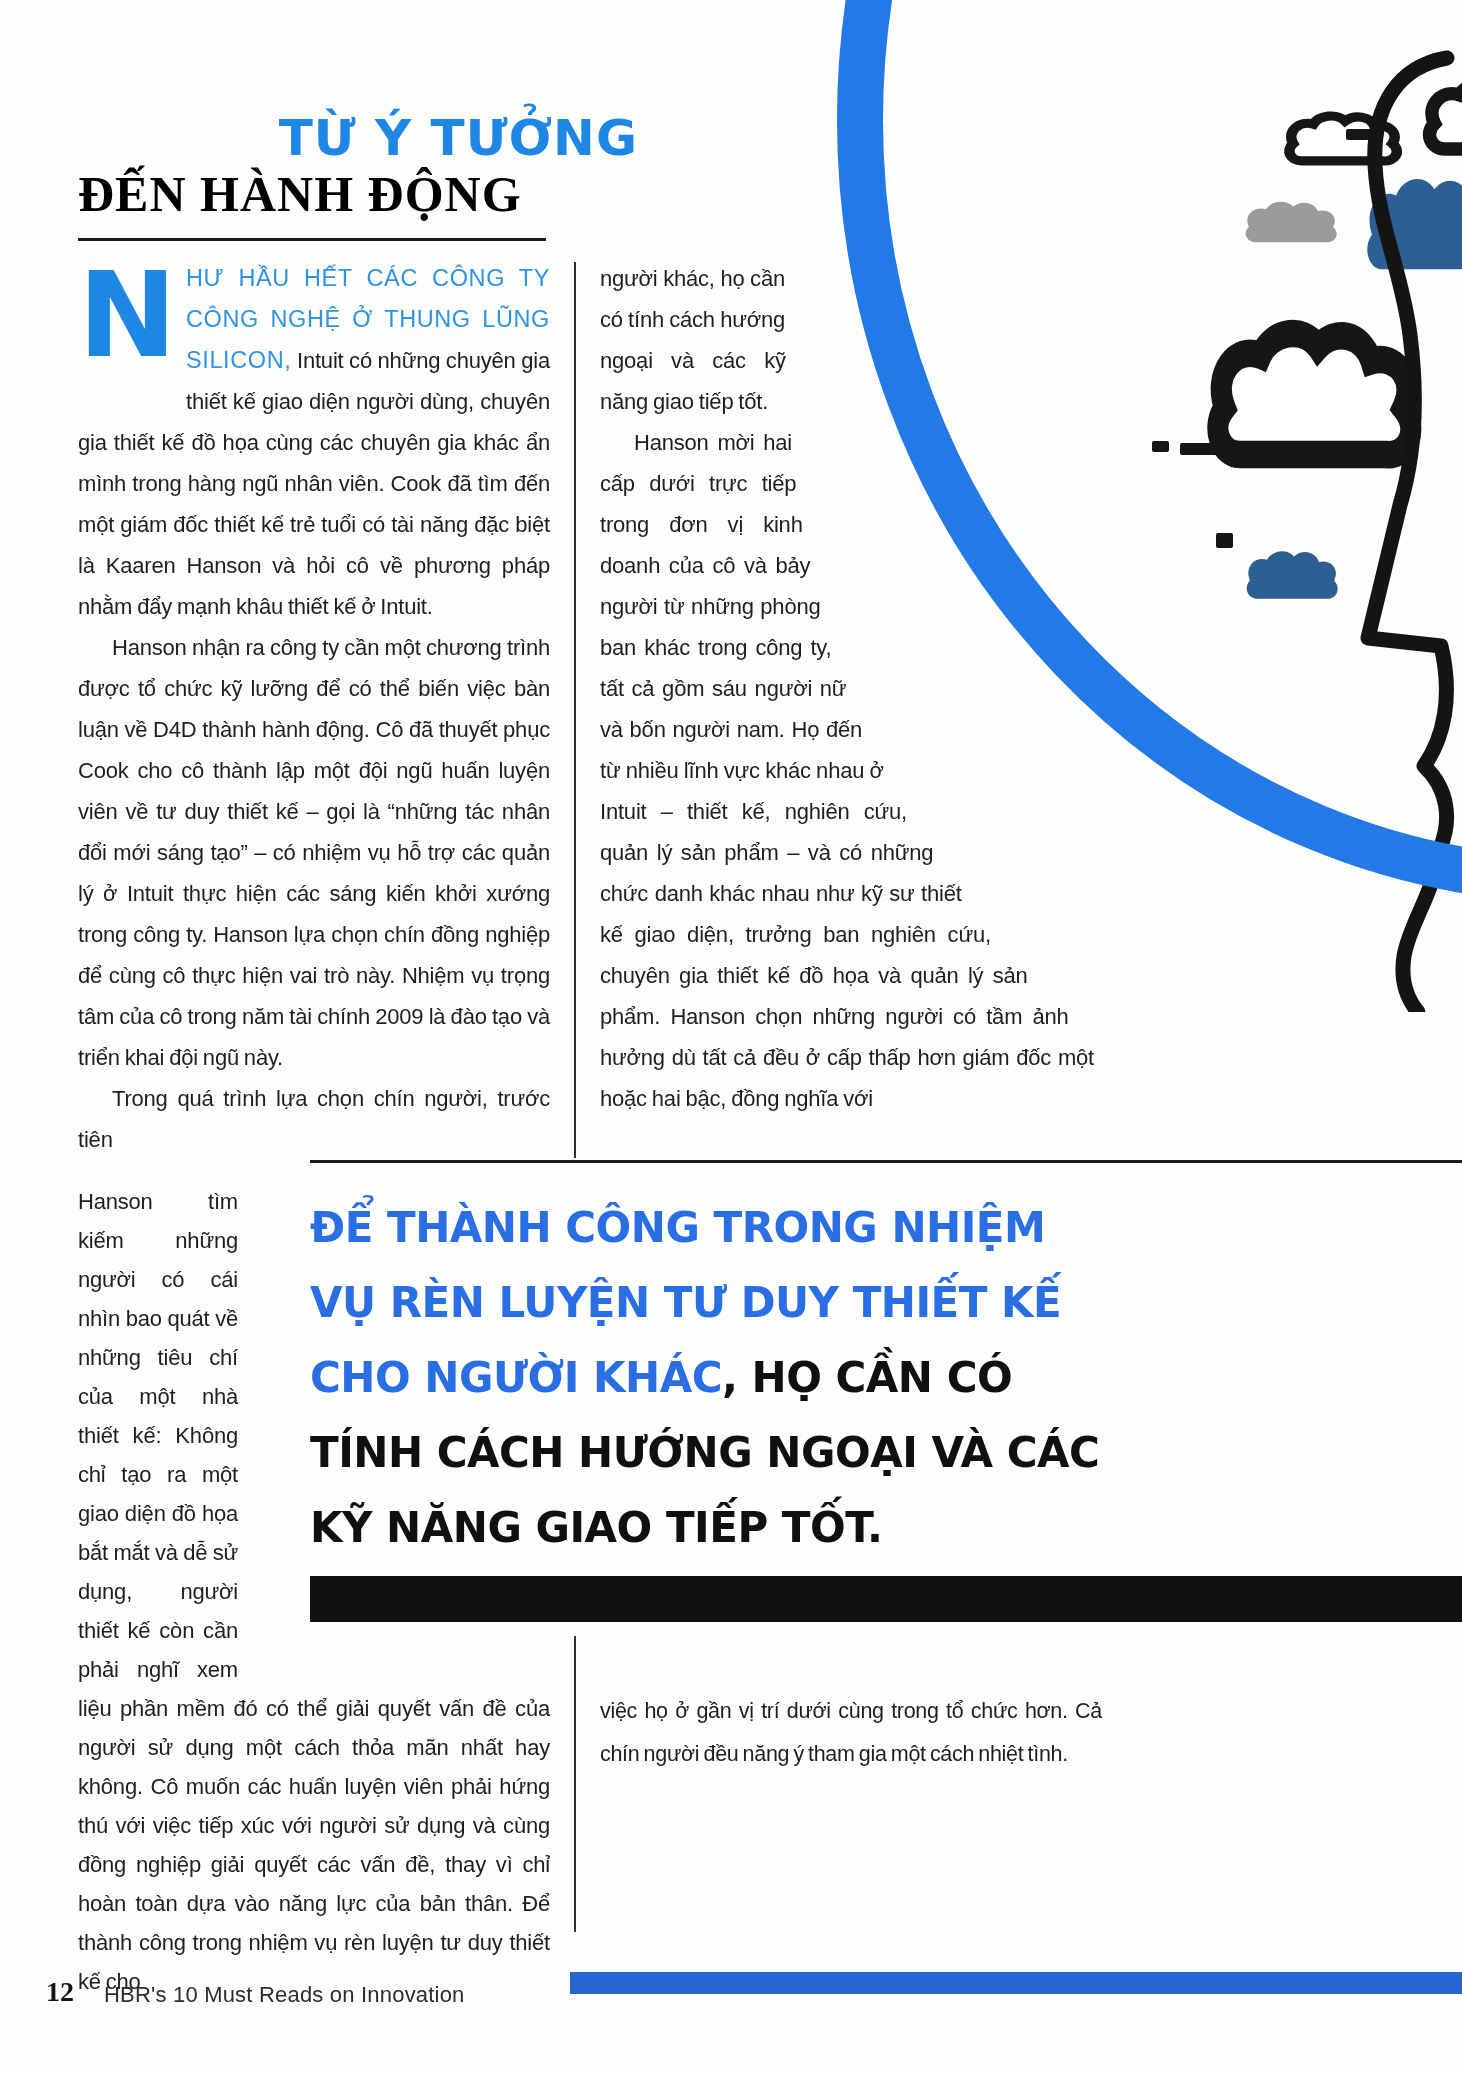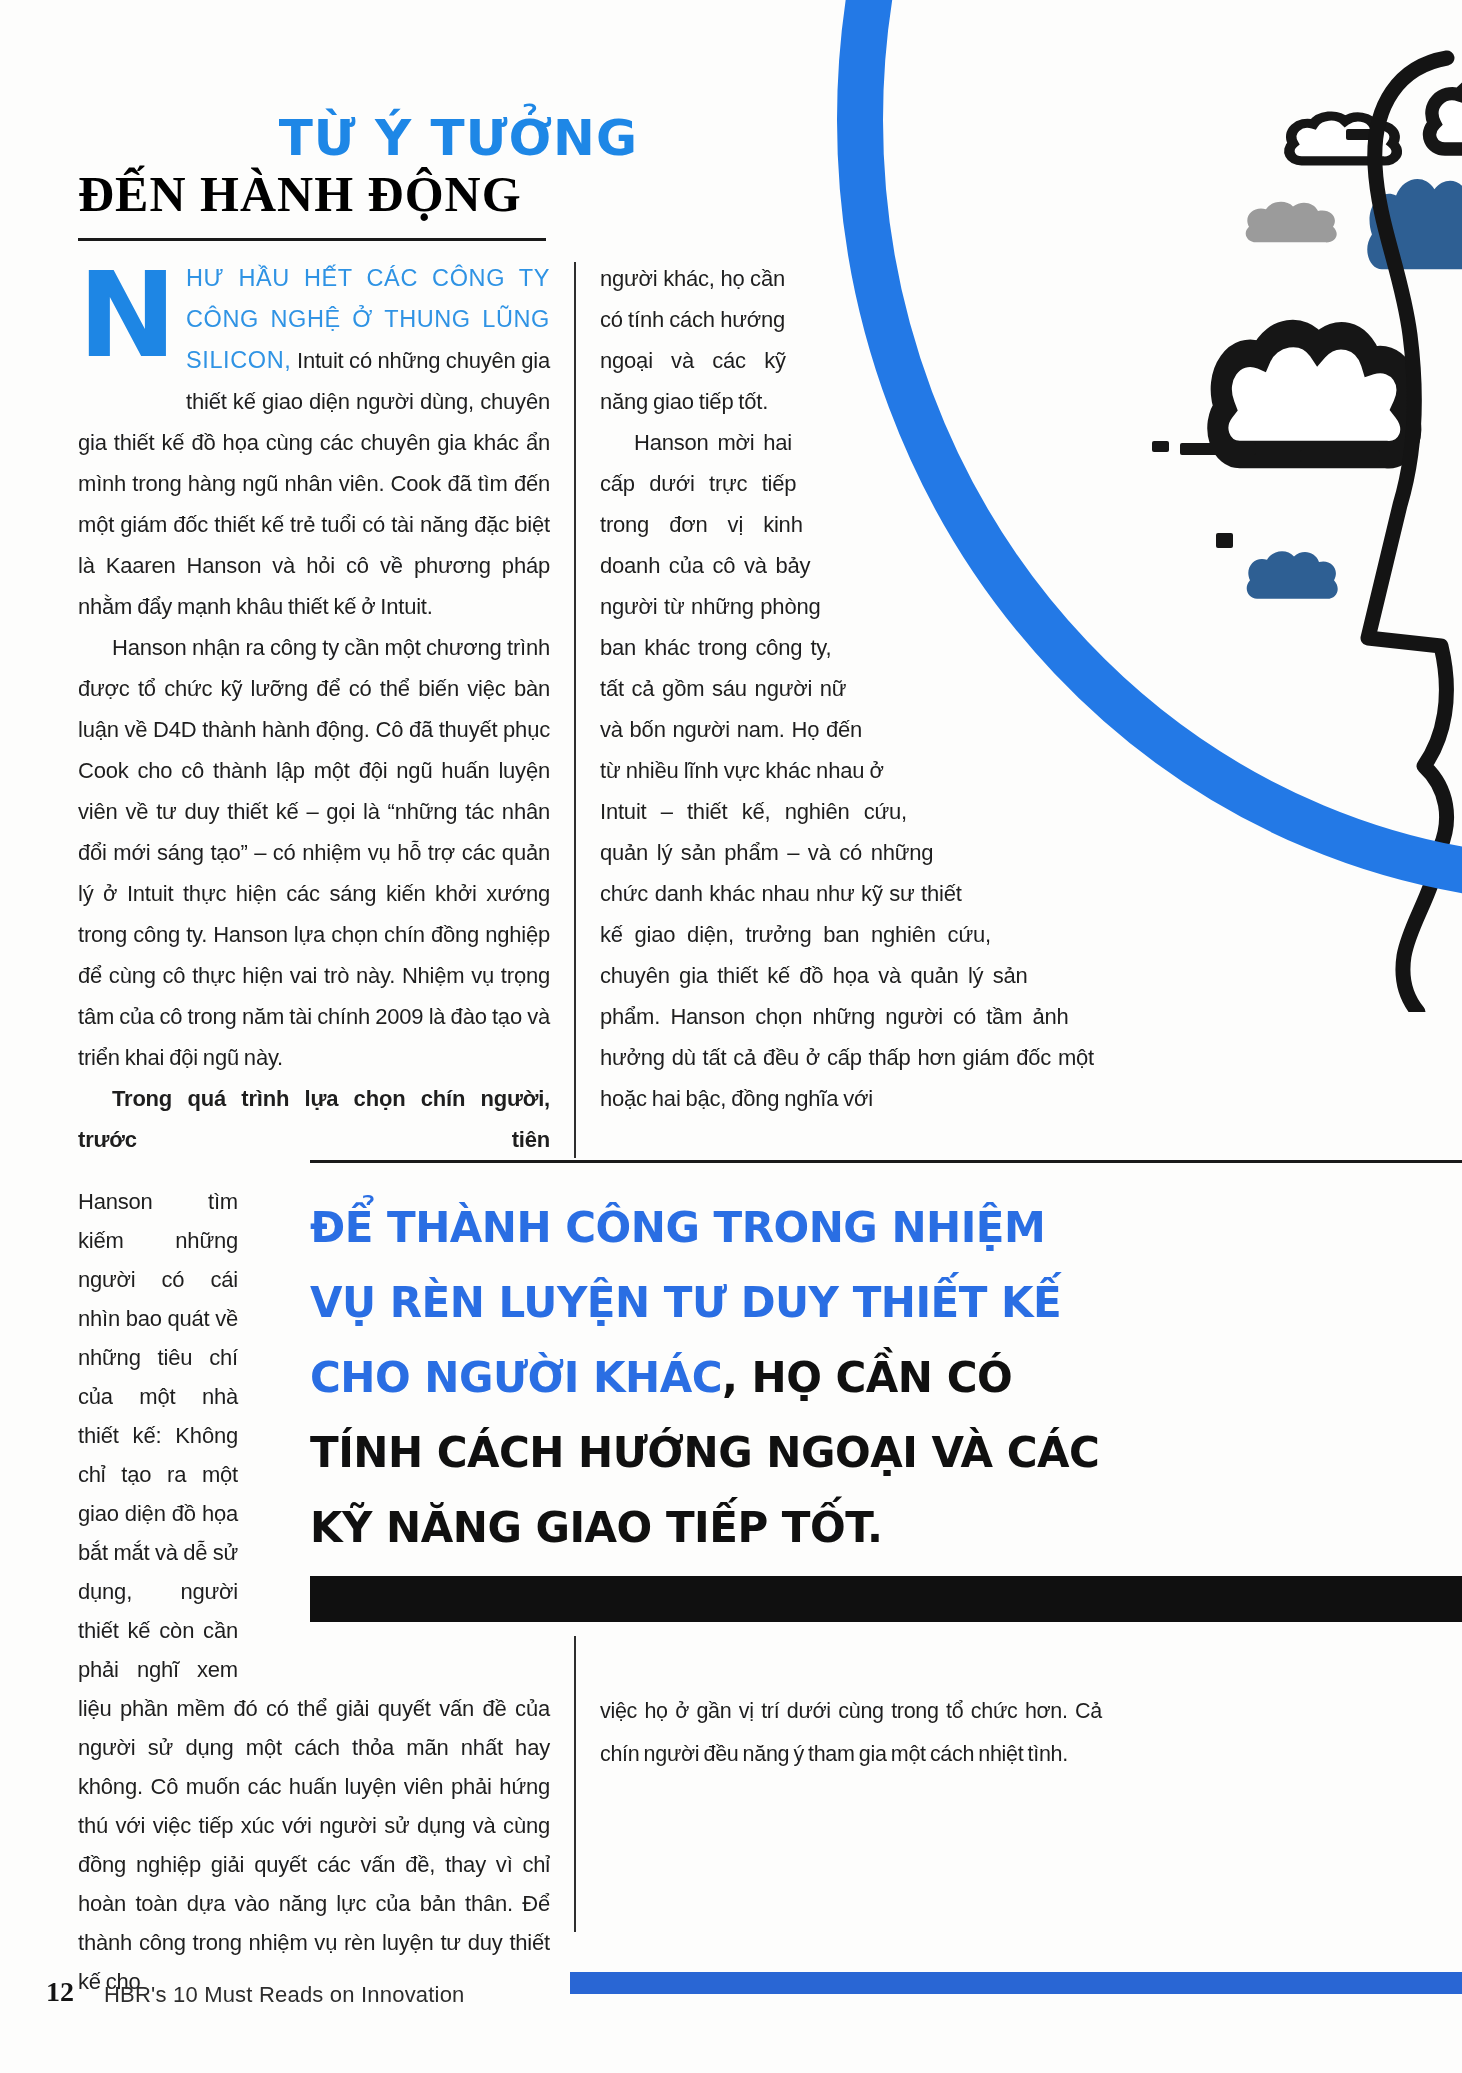--- a/index.html
+++ b/index.html
@@ -11,21 +11,21 @@
   .abs{position:absolute;}
   
   .title{left:78px;top:110px;width:560px;font-family:"DejaVu Sans",sans-serif;font-weight:800;}
   .title .t1{font-size:50px;line-height:56px;color:#1e87e6;letter-spacing:1px;text-align:right;}
   .title .t2{font-size:50px;line-height:56px;color:#000000;letter-spacing:1px;font-family:Liberation Serif, serif;}
   .title-rule{left:78px;top:238px;width:468px;height:3px;background:#1a1a1a;}
   
   .body-txt{font-size:22px;line-height:41px;letter-spacing:-0.2px;word-spacing:-1px;text-align:justify;color:#1e1e1e;}
   .body-txt p{margin:0;}
   .p-indent{text-indent:34px;}
-  .force-fill{text-align-last:justify;font-weight:bold;}
+  .force-fill{text-align-last:justify;}
   .col-topleft{left:78px;top:258px;width:472px;}
   .dropcap{float:left;width:96px;height:116px;margin:8px 12px 0 0;
     font-family:"DejaVu Sans",sans-serif;font-weight:800;font-size:118px;line-height:98px;color:#1e86e4;}
   .leadin{color:#2f93e4;font-size:23.5px;letter-spacing:0.6px;}
   .col-topright{left:600px;top:258px;width:494px;}
   .circle-spacer{float:right;width:494px;height:750px;
     shape-outside:polygon(193px 0px,494px 0px,494px 750px,455px 715px,400px 655px,350px 585px,305px 515px,268px 445px,240px 370px,220px 295px,206px 220px,198px 145px,193px 70px);
     shape-margin:8px;}
   .divider-v{width:2px;background:#2e2e2e;}
   .div-top{left:574px;top:262px;height:896px;}

